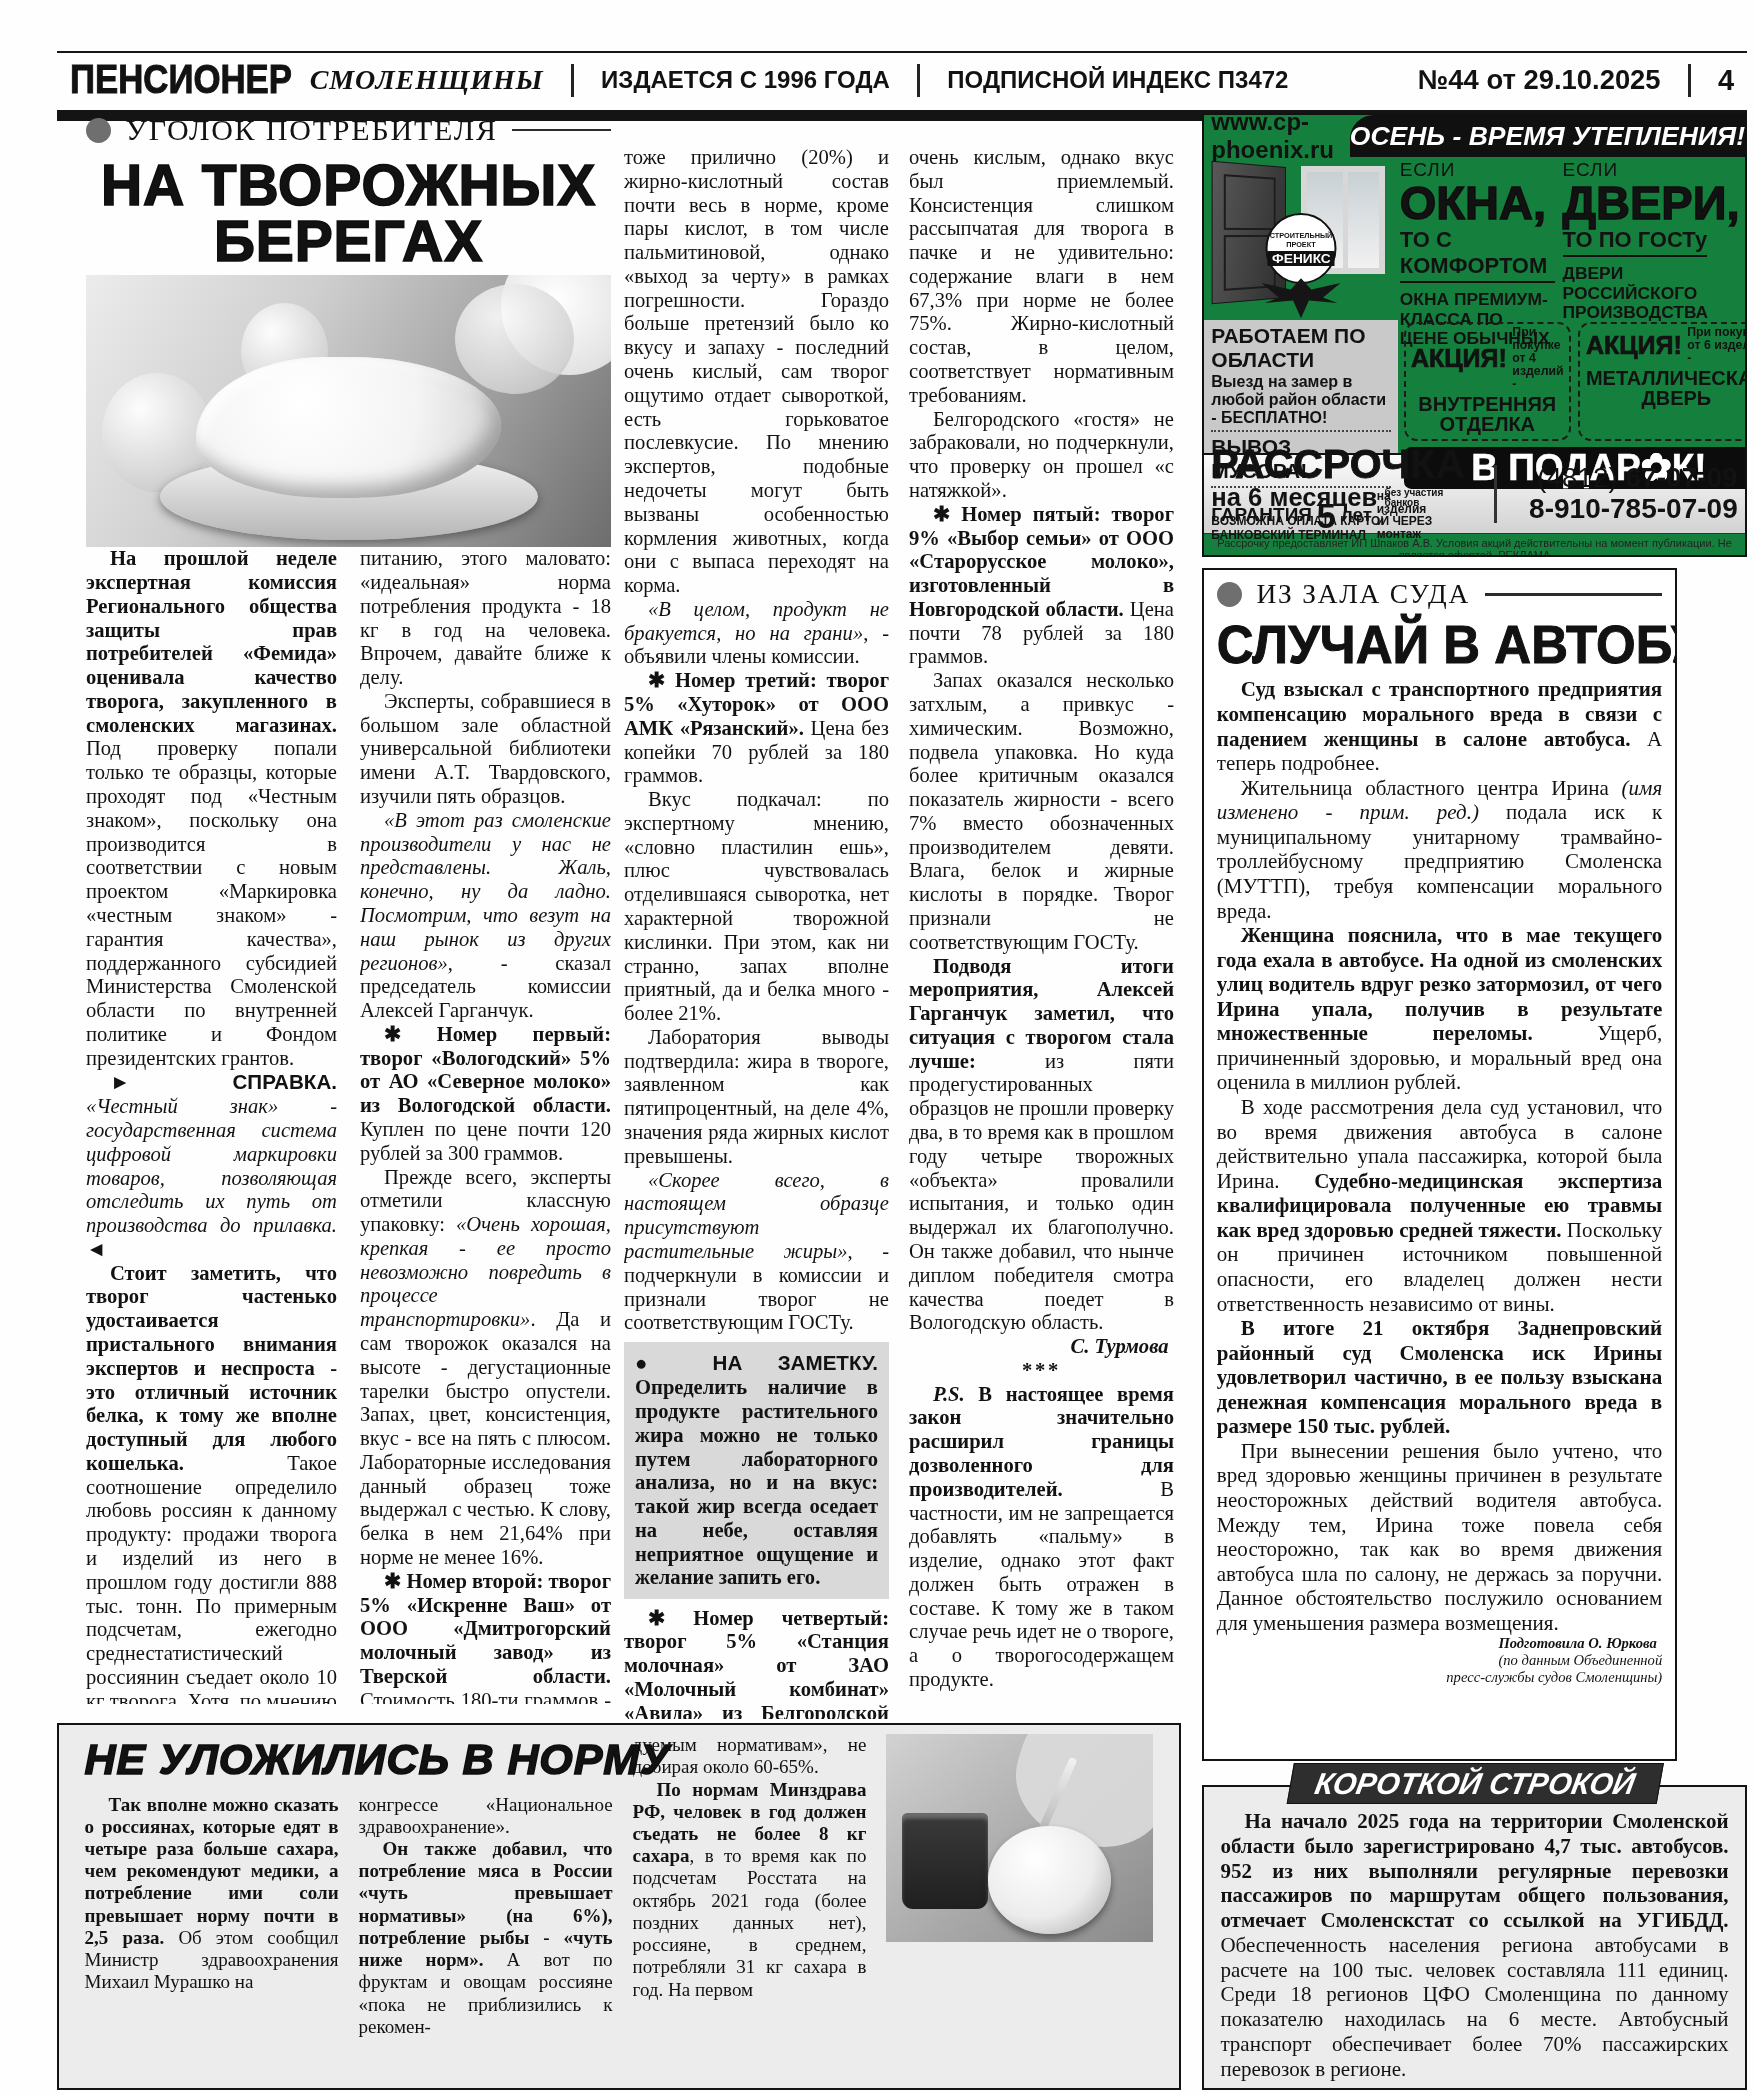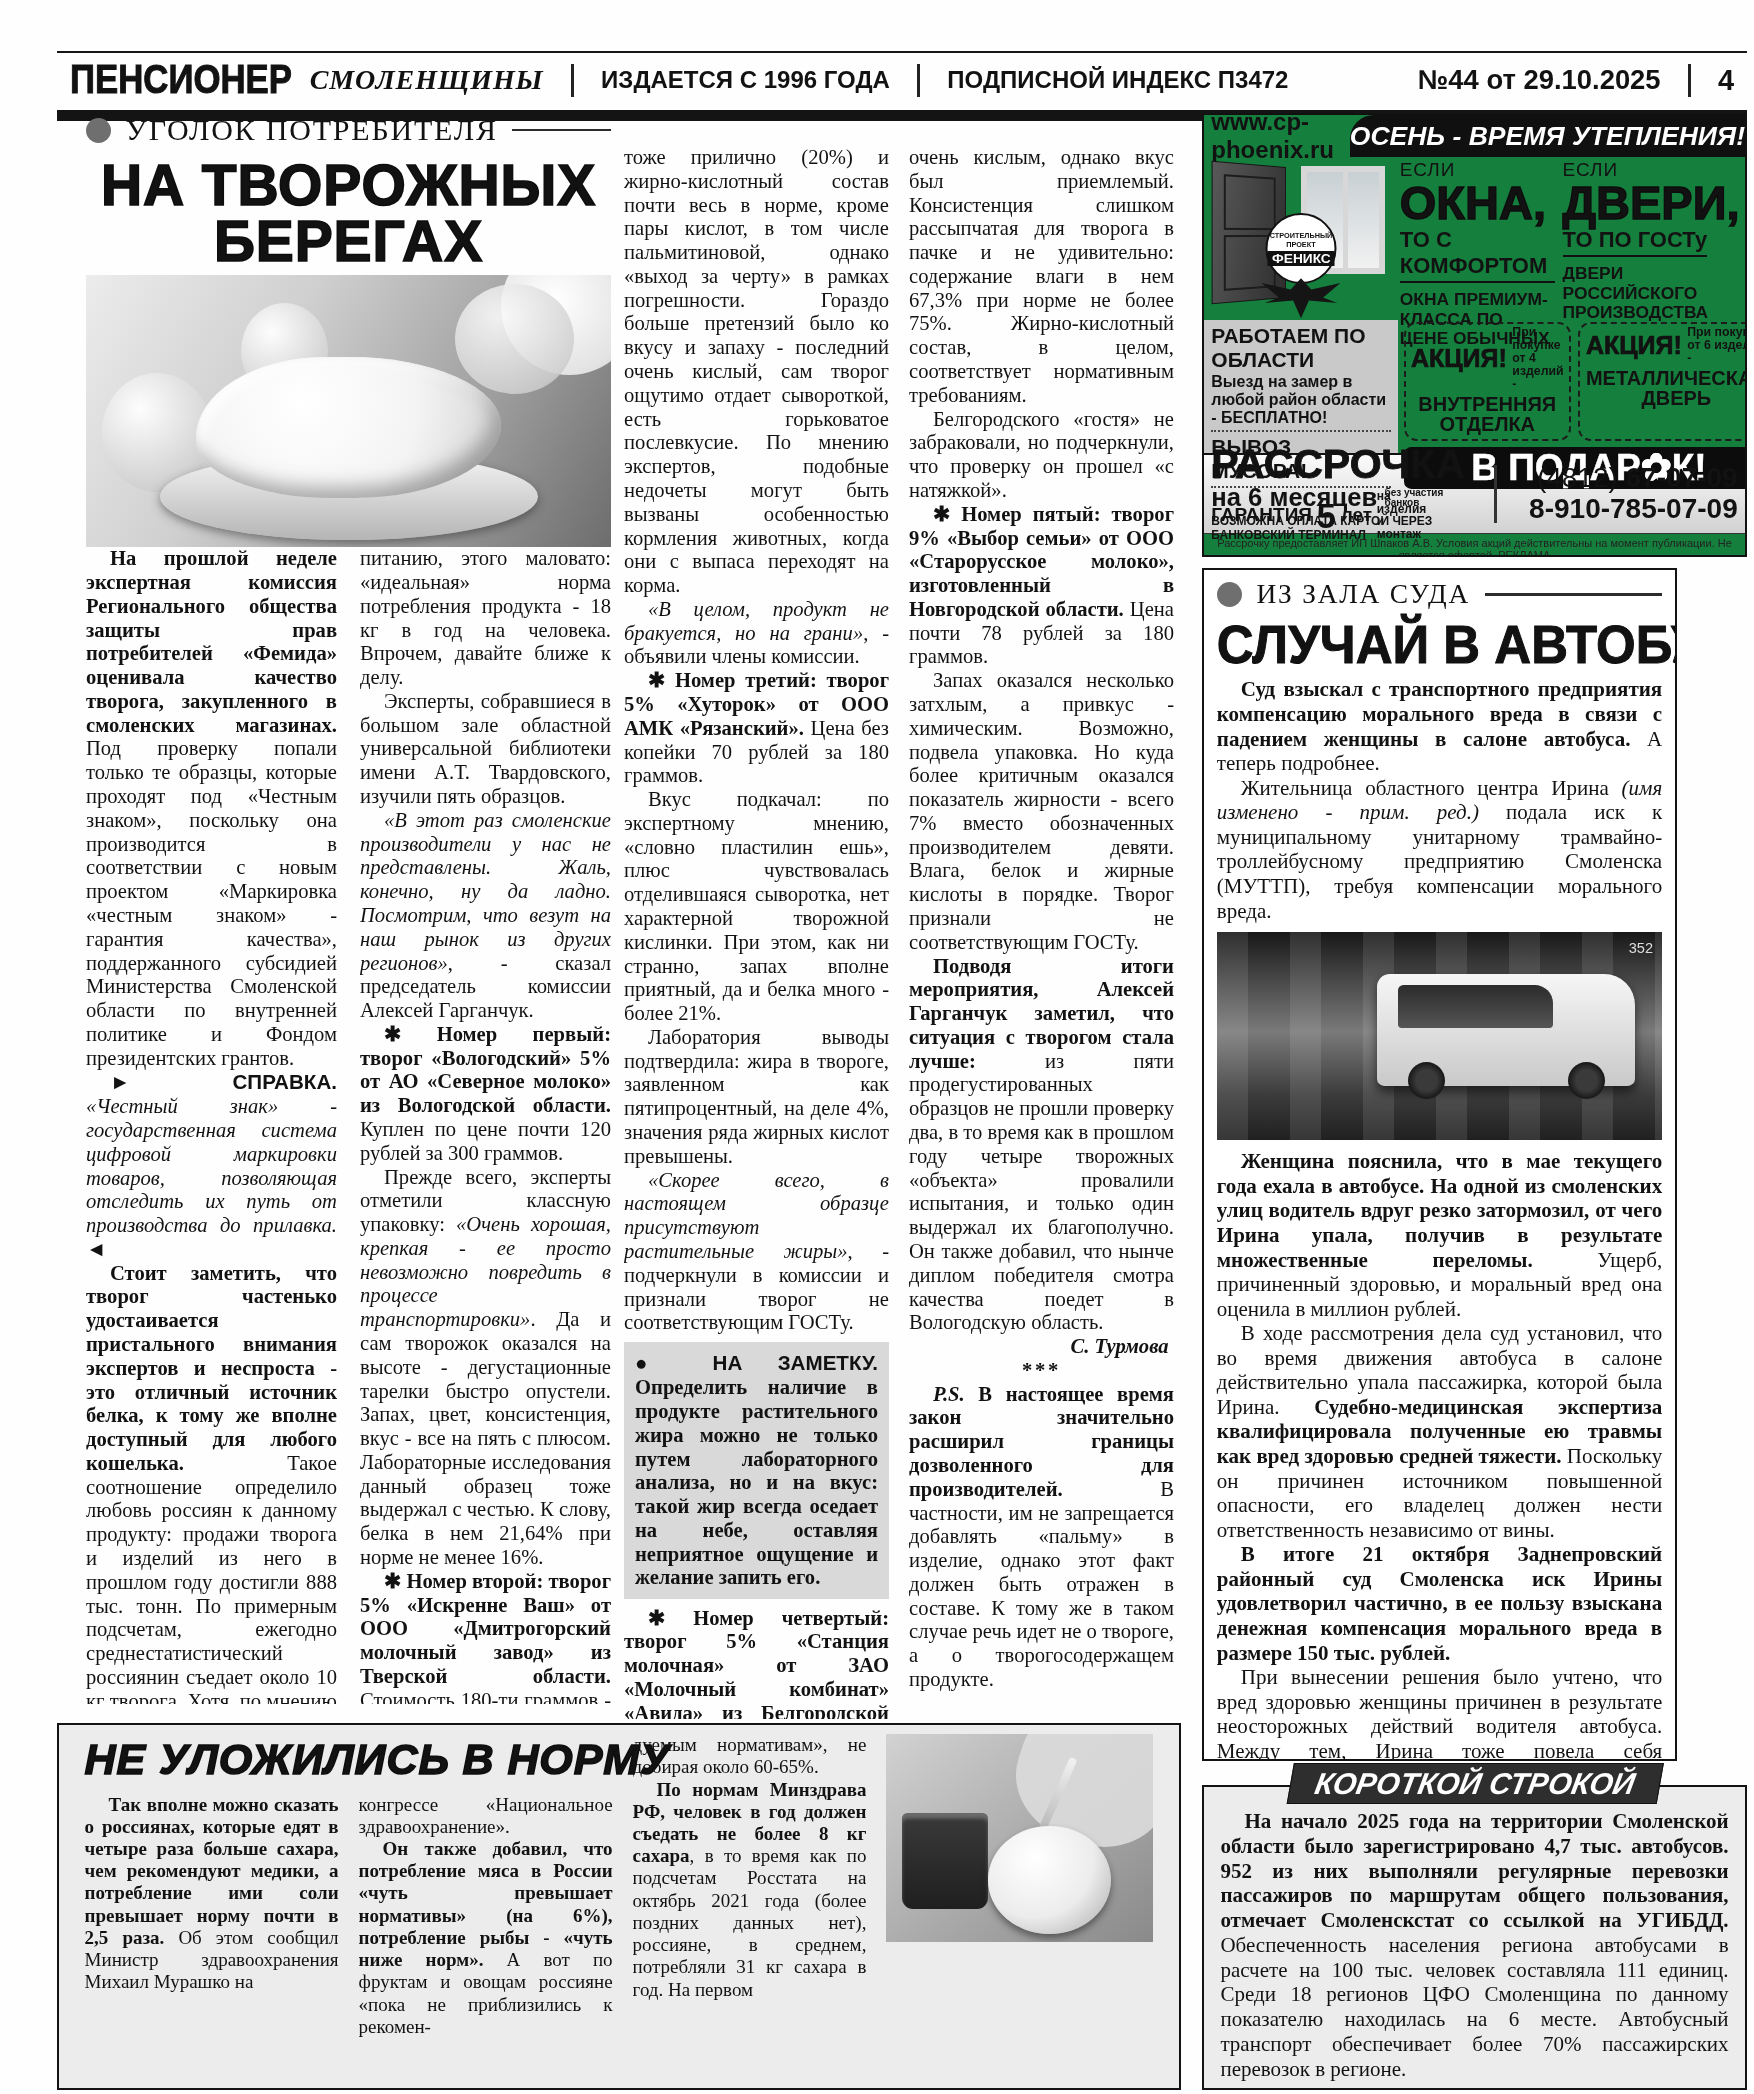--- a/index.html
+++ b/index.html
@@ -351,28 +351,20 @@
     <div class="sec-head">
       <span class="sec-dot"></span>
       <span class="sec-title">ИЗ ЗАЛА СУДА</span>
       <span class="sec-line"></span>
     </div>
     <div class="court-title">СЛУЧАЙ В АВТОБУСЕ</div>
     <div class="court-body">
         <p><span style="font-weight: bold;">Суд взыскал с транспортного предприятия компенсацию морального вреда в связи с падением женщины в салоне автобуса.</span><span> А теперь подробнее.</span></p>
         <p><span>Жительница областного центра Ирина </span><span style="font-style: italic;">(имя изменено - прим. ред.)</span><span> подала иск к муниципальному унитарному трамвайно-троллейбусному предприятию Смоленска (МУТТП), требуя компенсации морального вреда.</span></p>
       </div>
-    <div class="bus-photo">
-      <span class="route">352</span>
-      <span class="van">
-        <span class="van-win"></span>
-        <span class="wheel w1"></span>
-        <span class="wheel w2"></span>
-      </span>
-    </div>
     <div class="court-body">
         <p><span style="font-weight: bold;">Женщина пояснила, что в мае текущего года ехала в автобусе. На одной из смоленских улиц водитель вдруг резко затормозил, от чего Ирина упала, получив в результате множественные переломы.</span><span> Ущерб, причиненный здоровью, и моральный вред она оценила в миллион рублей.</span></p>
         <p><span>В ходе рассмотрения дела суд установил, что во время движения автобуса в салоне действительно упала пассажирка, которой была Ирина. </span><span style="font-weight: bold;">Судебно-медицинская экспертиза квалифицировала полученные ею травмы как вред здоровью средней тяжести.</span><span> Поскольку он причинен источником повышенной опасности, его владелец должен нести ответственность независимо от вины.</span></p>
         <p><span style="font-weight: bold;">В итоге 21 октября Заднепровский районный суд Смоленска иск Ирины удовлетворил частично, в ее пользу взыскана денежная компенсация морального вреда в размере 150 тыс. рублей.</span></p>
         <p><span>При вынесении решения было учтено, что вред здоровью женщины причинен в результате неосторожных действий водителя автобуса. Между тем, Ирина тоже повела себя неосторожно, так как во время движения автобуса шла по салону, не держась за поручни. Данное обстоятельство послужило основанием для уменьшения размера возмещения.</span></p>
       </div>
     <div class="sig">Подготовила О. Юркова</div>
     <div class="sig-i">(по данным Объединенной</div>
     <div class="sig-i">пресс-службы судов Смоленщины)</div>
   </div>

